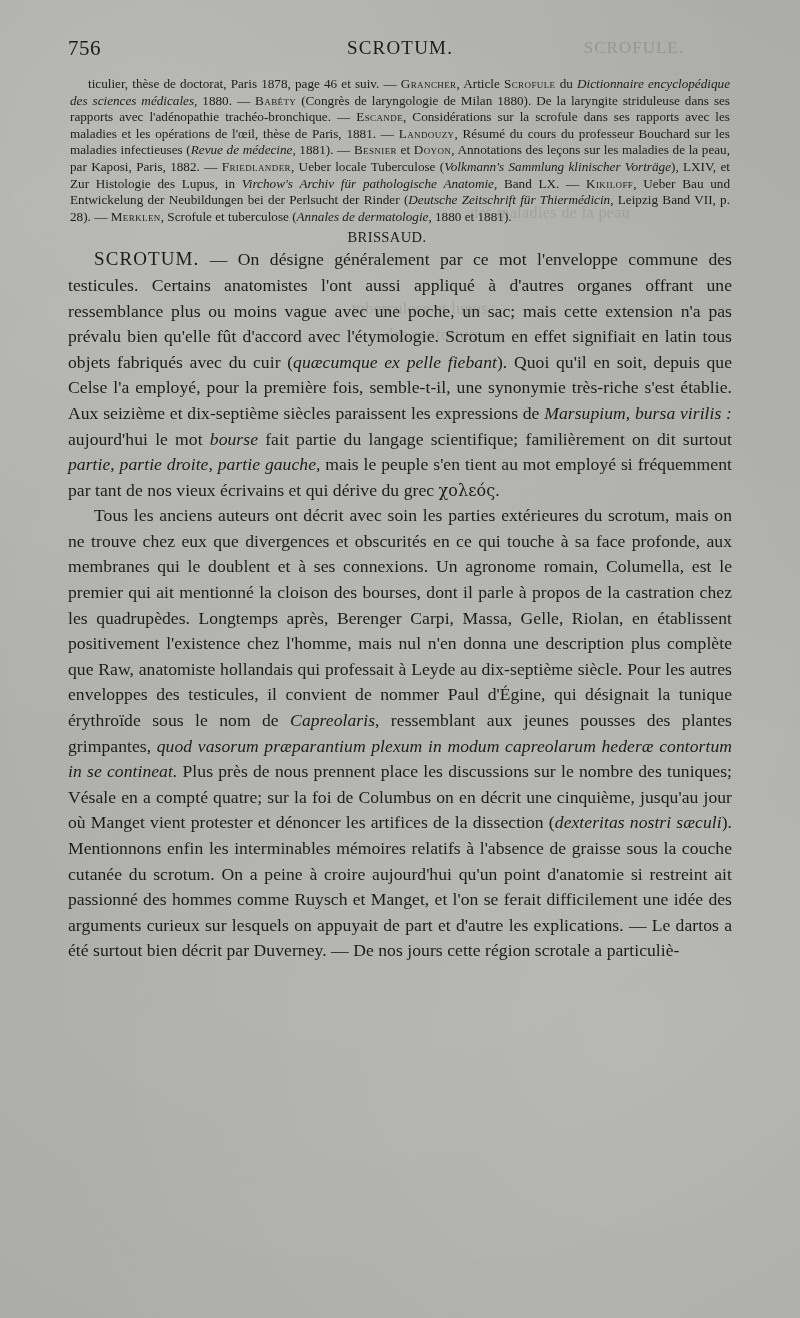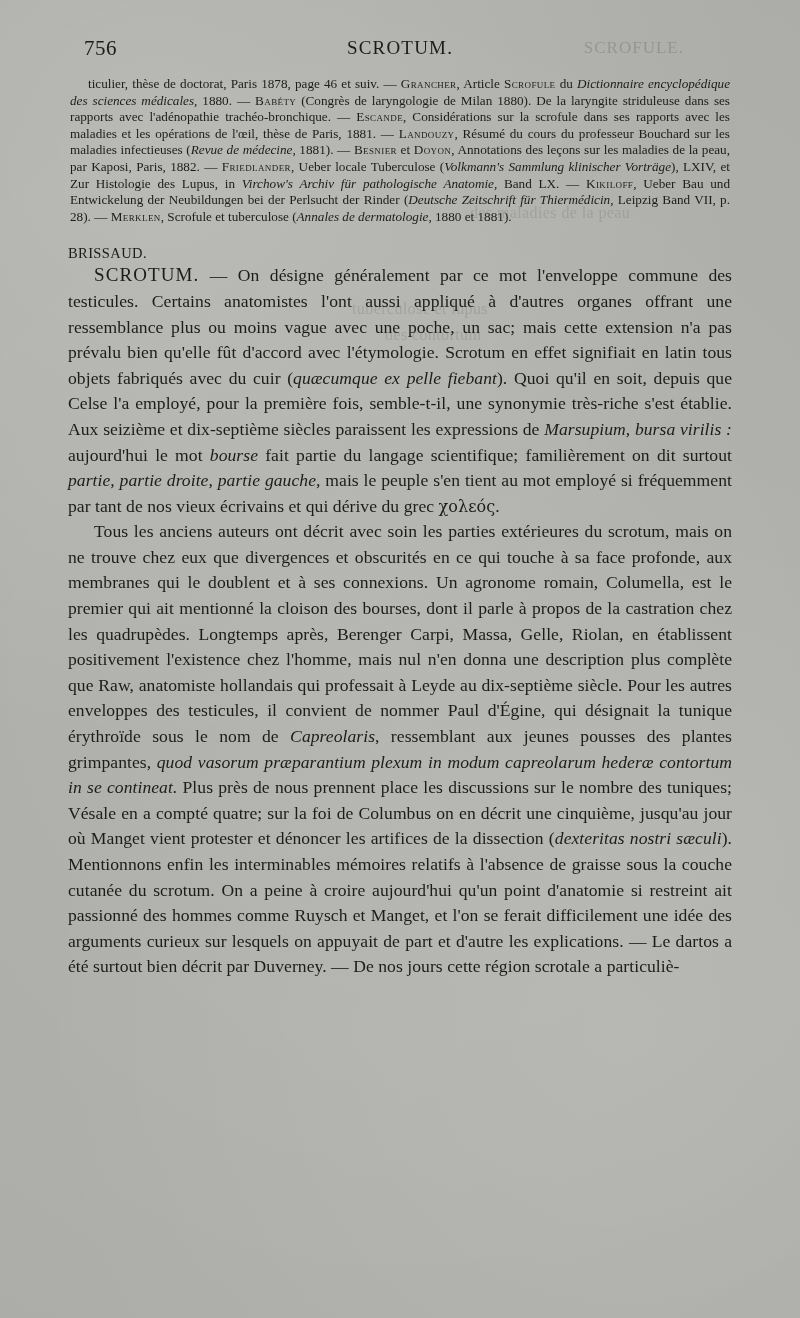--- a/index.html
+++ b/index.html
@@ -32,21 +32,21 @@
   }
 
   
   .header {
     position: relative;
     height: 30px;
     margin-bottom: 10px;
   }
   .folio {
     position: absolute;
-    left: 16px;
+    left: 0;
     top: 0;
     font-size: 21px;
     letter-spacing: 0.5px;
   }
   .running-head {
     position: absolute;
     left: 0;
     right: 0;
     top: 1px;
     text-align: center;
@@ -72,24 +72,24 @@
     padding: 0 2px 0 2px;
   }
   .biblio .indent { display: inline-block; width: 18px; }
   .sc {
     font-variant: small-caps;
     letter-spacing: 0.4px;
   }
   .it { font-style: italic; }
 
   .signature {
-    text-align: left;
+    text-align: center;
     font-size: 14.5px;
     letter-spacing: 0.6px;
-    margin: 20px 26px 0 0;
+    margin: 4px 26px 0 0;
   }
   .signature .sc { font-variant: small-caps; }
 
   
   .body-text {
     font-size: 17.6px;
     line-height: 25.6px;
     text-align: justify;
     text-justify: inter-word;
     letter-spacing: 0.05px;

